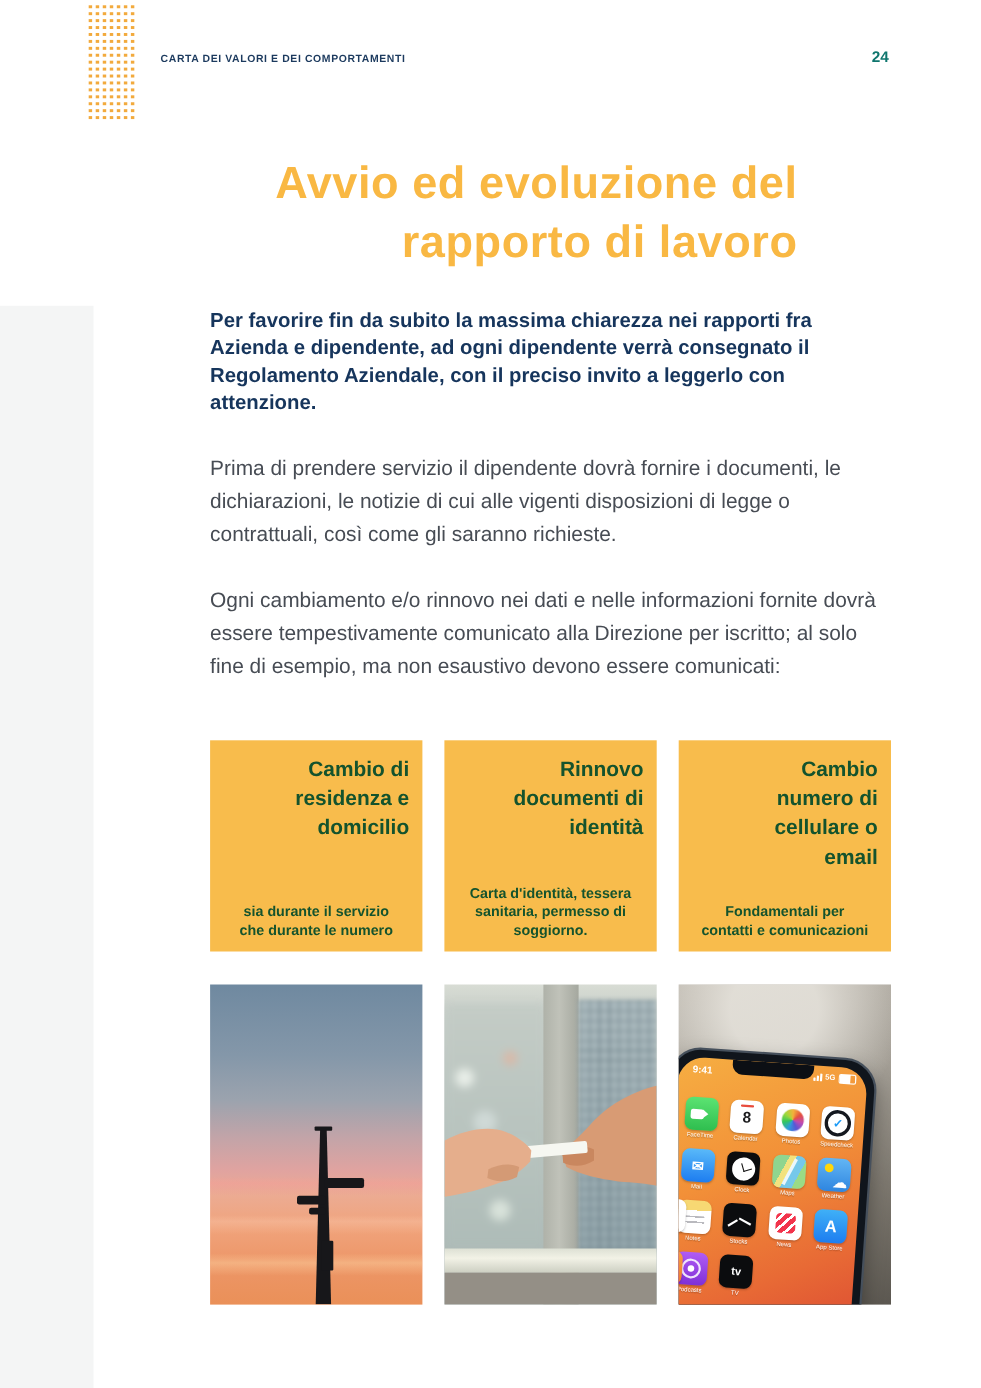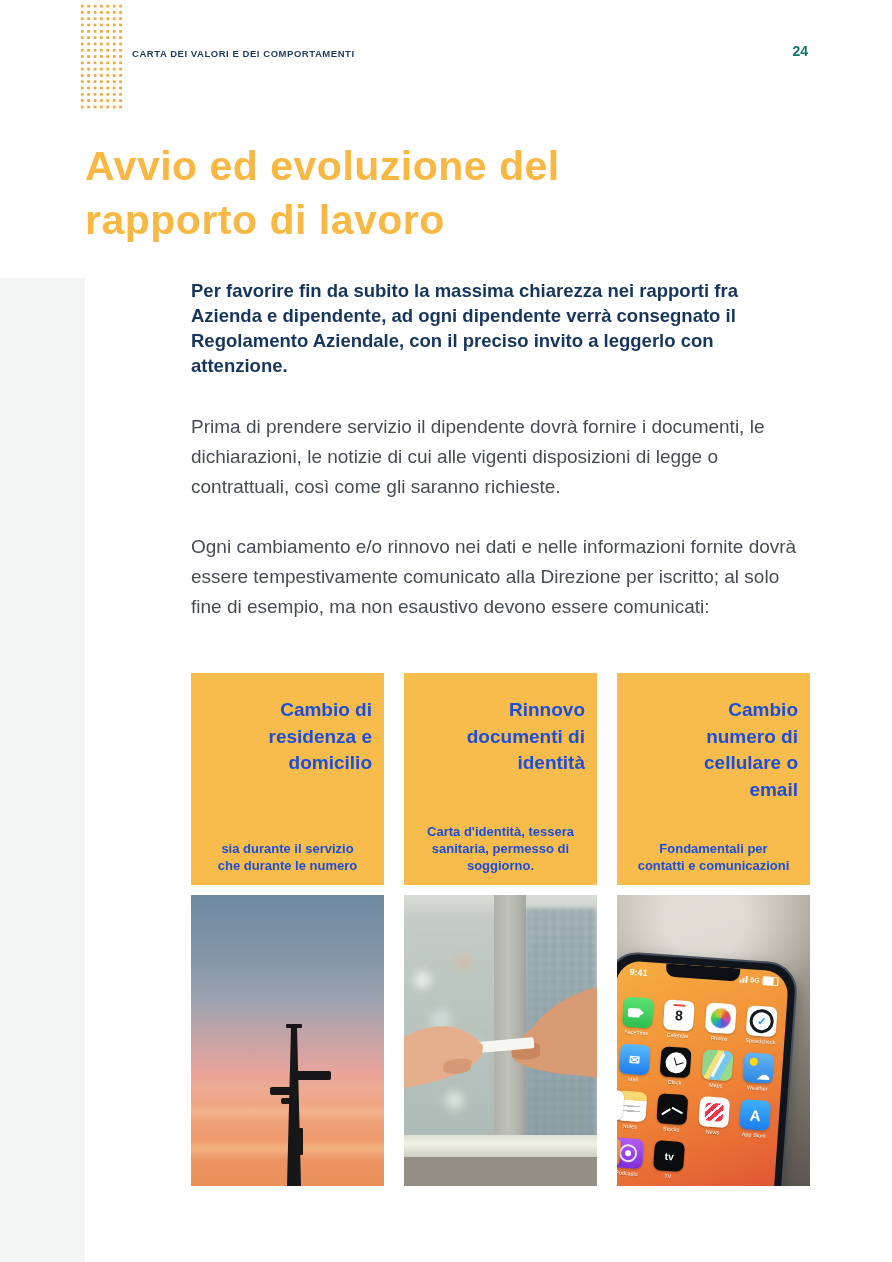--- a/index.html
+++ b/index.html
@@ -6,37 +6,37 @@
   .page{position:relative;width:892px;height:1262px;background:#fff;overflow:hidden;
         font-family:"Liberation Sans",sans-serif;}
 
   
   .grey-strip{position:absolute;left:0;top:278px;width:85px;height:984px;background:#F4F5F5;}
 
   
   .dots{position:absolute;left:78px;top:2px;width:46px;height:107px;
         background-image:radial-gradient(circle,#F2AA3D 1.5px,transparent 1.7px);
         background-size:6.4px 6.3px;background-position:1px 1px;}
-  .header-label{position:absolute;left:132px;top:48px;font-size:9.5px;font-weight:700;
+  .header-label{position:absolute;left:146px;top:48px;font-size:9.5px;font-weight:700;
         letter-spacing:.55px;color:#1C3A5E;}
   .page-number{position:absolute;right:84px;top:43px;font-size:14px;font-weight:800;color:#0f766e;}
 
   
   .page-title{position:absolute;left:85px;top:139px;width:640px;font-size:41px;line-height:54px;
         font-weight:800;color:#F9B843;white-space:pre-line;letter-spacing:.5px;}
 
   
   .col{position:absolute;left:191px;width:620px;}
   .intro{top:278px;font-size:18.5px;line-height:25px;font-weight:700;color:#16355C;}
   .para1{top:412px;font-size:19px;line-height:30px;color:#474C54;}
   .para2{top:532px;font-size:19px;line-height:30px;color:#474C54;}
 
   
   .cards{position:absolute;left:191px;top:673px;display:flex;gap:20px;}
-  .card{position:relative;width:169px;height:164px;background:#F8BC4C;color:#1d4ed8;padding:24px 12px;}
+  .card{position:relative;width:169px;height:164px;background:#F8BC4C;color:#14532d;padding:14px 12px;}
   .card-title{text-align:right;font-size:19px;line-height:26.5px;font-weight:800;white-space:pre-line;}
   .card-sub{position:absolute;left:12px;right:12px;bottom:11px;text-align:center;font-size:13px;
         line-height:17px;font-weight:700;white-space:pre-line;}
 
   
   .photos{position:absolute;left:191px;top:895px;display:flex;gap:20px;}
   .photo{position:relative;width:193px;height:291px;overflow:hidden;background:#ccc;}
 
   
   .photo-sunset{background:linear-gradient(180deg,#6F89A0 0%,#8497A9 22%,#9BA3AE 36%,
@@ -144,21 +144,21 @@
 <body>
 
 <div class="page">
 
   <div class="grey-strip"></div>
 
   <div class="dots"></div>
   <div class="header-label">CARTA DEI VALORI E DEI COMPORTAMENTI</div>
   <div class="page-number">24</div>
 
-  <h1 class="page-title" style="margin:0;">Avvio ed evoluzione del
+  <h1 class="page-title" style="margin:0;text-align:right;">Avvio ed evoluzione del
 rapporto di lavoro</h1>
 
   <p class="col intro" style="position:absolute;margin:0;">Per favorire fin da subito la massima chiarezza nei rapporti fra Azienda e dipendente, ad ogni dipendente verrà consegnato il Regolamento Aziendale, con il preciso invito a leggerlo con attenzione.</p>
   <p class="col para1" style="position:absolute;margin:0;">Prima di prendere servizio il dipendente dovrà fornire i documenti, le dichiarazioni, le notizie di cui alle vigenti disposizioni di legge o contrattuali, così come gli saranno richieste.</p>
   <p class="col para2" style="position:absolute;margin:0;">Ogni cambiamento e/o rinnovo nei dati e nelle informazioni fornite dovrà essere tempestivamente comunicato alla Direzione per iscritto; al solo fine di esempio, ma non esaustivo devono essere comunicati:</p>
 
   <div class="cards">
     <div class="card">
       <div class="card-title">Cambio di
 residenza e

